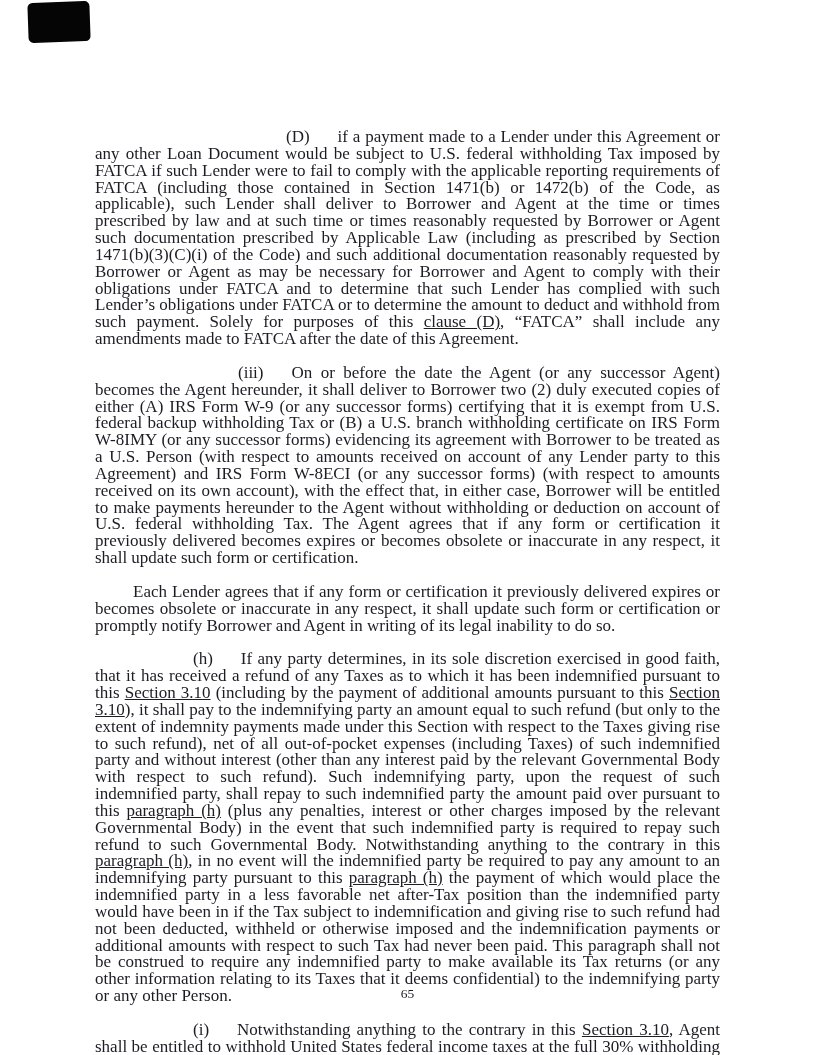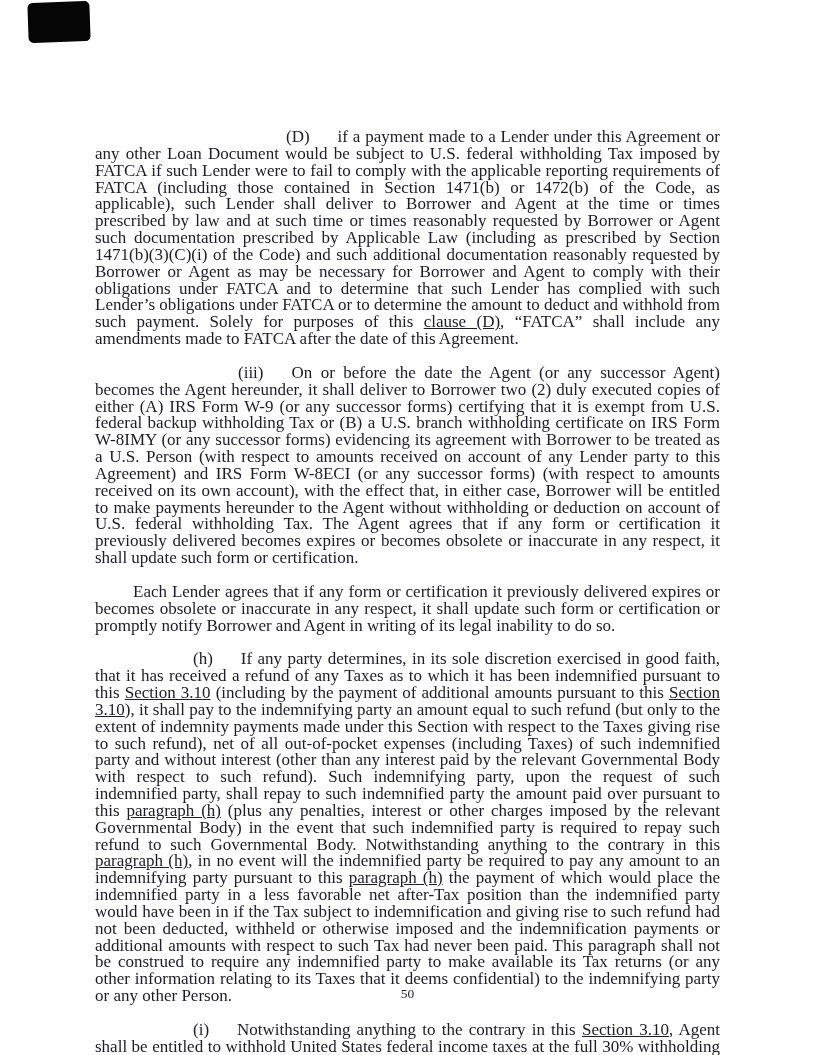--- a/index.html
+++ b/index.html
@@ -51,14 +51,14 @@
 
 <div class="page">
   <div class="scan-mark"></div>
   <div class="content">
       <p style="text-indent: 191px;"><span>(D)</span><span class="tab"></span><span>if a payment made to a Lender under this Agreement or any other Loan Document would be subject to U.S. federal withholding Tax imposed by FATCA if such Lender were to fail to comply with the applicable reporting requirements of FATCA (including those contained in Section 1471(b) or 1472(b) of the Code, as applicable), such Lender shall deliver to Borrower and Agent at the time or times prescribed by law and at such time or times reasonably requested by Borrower or Agent such documentation prescribed by Applicable Law (including as prescribed by Section 1471(b)(3)(C)(i) of the Code) and such additional documentation reasonably requested by Borrower or Agent as may be necessary for Borrower and Agent to comply with their obligations under FATCA and to determine that such Lender has complied with such Lender’s obligations under FATCA or to determine the amount to deduct and withhold from such payment.  Solely for purposes of this </span><span class="u">clause (D)</span><span>, “FATCA” shall include any amendments made to FATCA after the date of this Agreement.</span></p>
       <p style="text-indent: 143px;"><span>(iii)</span><span class="tab"></span><span>On or before the date the Agent (or any successor Agent) becomes the Agent hereunder, it shall deliver to Borrower two (2) duly executed copies of either (A) IRS Form W-9 (or any successor forms) certifying that it is exempt from U.S. federal backup withholding Tax or (B) a U.S. branch withholding certificate on IRS Form W-8IMY (or any successor forms) evidencing its agreement with Borrower to be treated as a U.S. Person (with respect to amounts received on account of any Lender party to this Agreement) and IRS Form W-8ECI (or any successor forms) (with respect to amounts received on its own account), with the effect that, in either case, Borrower will be entitled to make payments hereunder to the Agent without withholding or deduction on account of U.S. federal withholding Tax. The Agent agrees that if any form or certification it previously delivered becomes expires or becomes obsolete or inaccurate in any respect, it shall update such form or certification.</span></p>
       <p style="text-indent: 38px; font-family: Liberation Serif, serif;"><span>Each Lender agrees that if any form or certification it previously delivered expires or becomes obsolete or inaccurate in any respect, it shall update such form or certification or promptly notify Borrower and Agent in writing of its legal inability to do so.</span></p>
       <p style="text-indent: 98px;"><span>(h)</span><span class="tab"></span><span>If any party determines, in its sole discretion exercised in good faith, that it has received a refund of any Taxes as to which it has been indemnified pursuant to this </span><span class="u">Section 3.10</span><span> (including by the payment of additional amounts pursuant to this </span><span class="u">Section 3.10</span><span>), it shall pay to the indemnifying party an amount equal to such refund (but only to the extent of indemnity payments made under this Section with respect to the Taxes giving rise to such refund), net of all out-of-pocket expenses (including Taxes) of such indemnified party and without interest (other than any interest paid by the relevant Governmental Body with respect to such refund).  Such indemnifying party, upon the request of such indemnified party, shall repay to such indemnified party the amount paid over pursuant to this </span><span class="u">paragraph (h)</span><span> (plus any penalties, interest or other charges imposed by the relevant Governmental Body) in the event that such indemnified party is required to repay such refund to such Governmental Body.  Notwithstanding anything to the contrary in this </span><span class="u">paragraph (h)</span><span>, in no event will the indemnified party be required to pay any amount to an indemnifying party pursuant to this </span><span class="u">paragraph (h)</span><span> the payment of which would place the indemnified party in a less favorable net after-Tax position than the indemnified party would have been in if the Tax subject to indemnification and giving rise to such refund had not been deducted, withheld or otherwise imposed and the indemnification payments or additional amounts with respect to such Tax had never been paid.  This paragraph shall not be construed to require any indemnified party to make available its Tax returns (or any other information relating to its Taxes that it deems confidential) to the indemnifying party or any other Person.</span></p>
       <p style="text-indent: 98px;"><span>(i)</span><span class="tab"></span><span>Notwithstanding anything to the contrary in this </span><span class="u">Section 3.10</span><span>, Agent shall be entitled to withhold United States federal income taxes at the full 30% withholding rate if in its reasonable judgment it is required to do so under the due diligence requirements imposed upon a withholding agent under Treasury Regulations Section 1.1441-7(b).  Further, Agent is indemnified under</span></p>
     </div>
-  <div class="page-number">50</div>
+  <div class="page-number">65</div>
 </div>
 
 </body></html>

